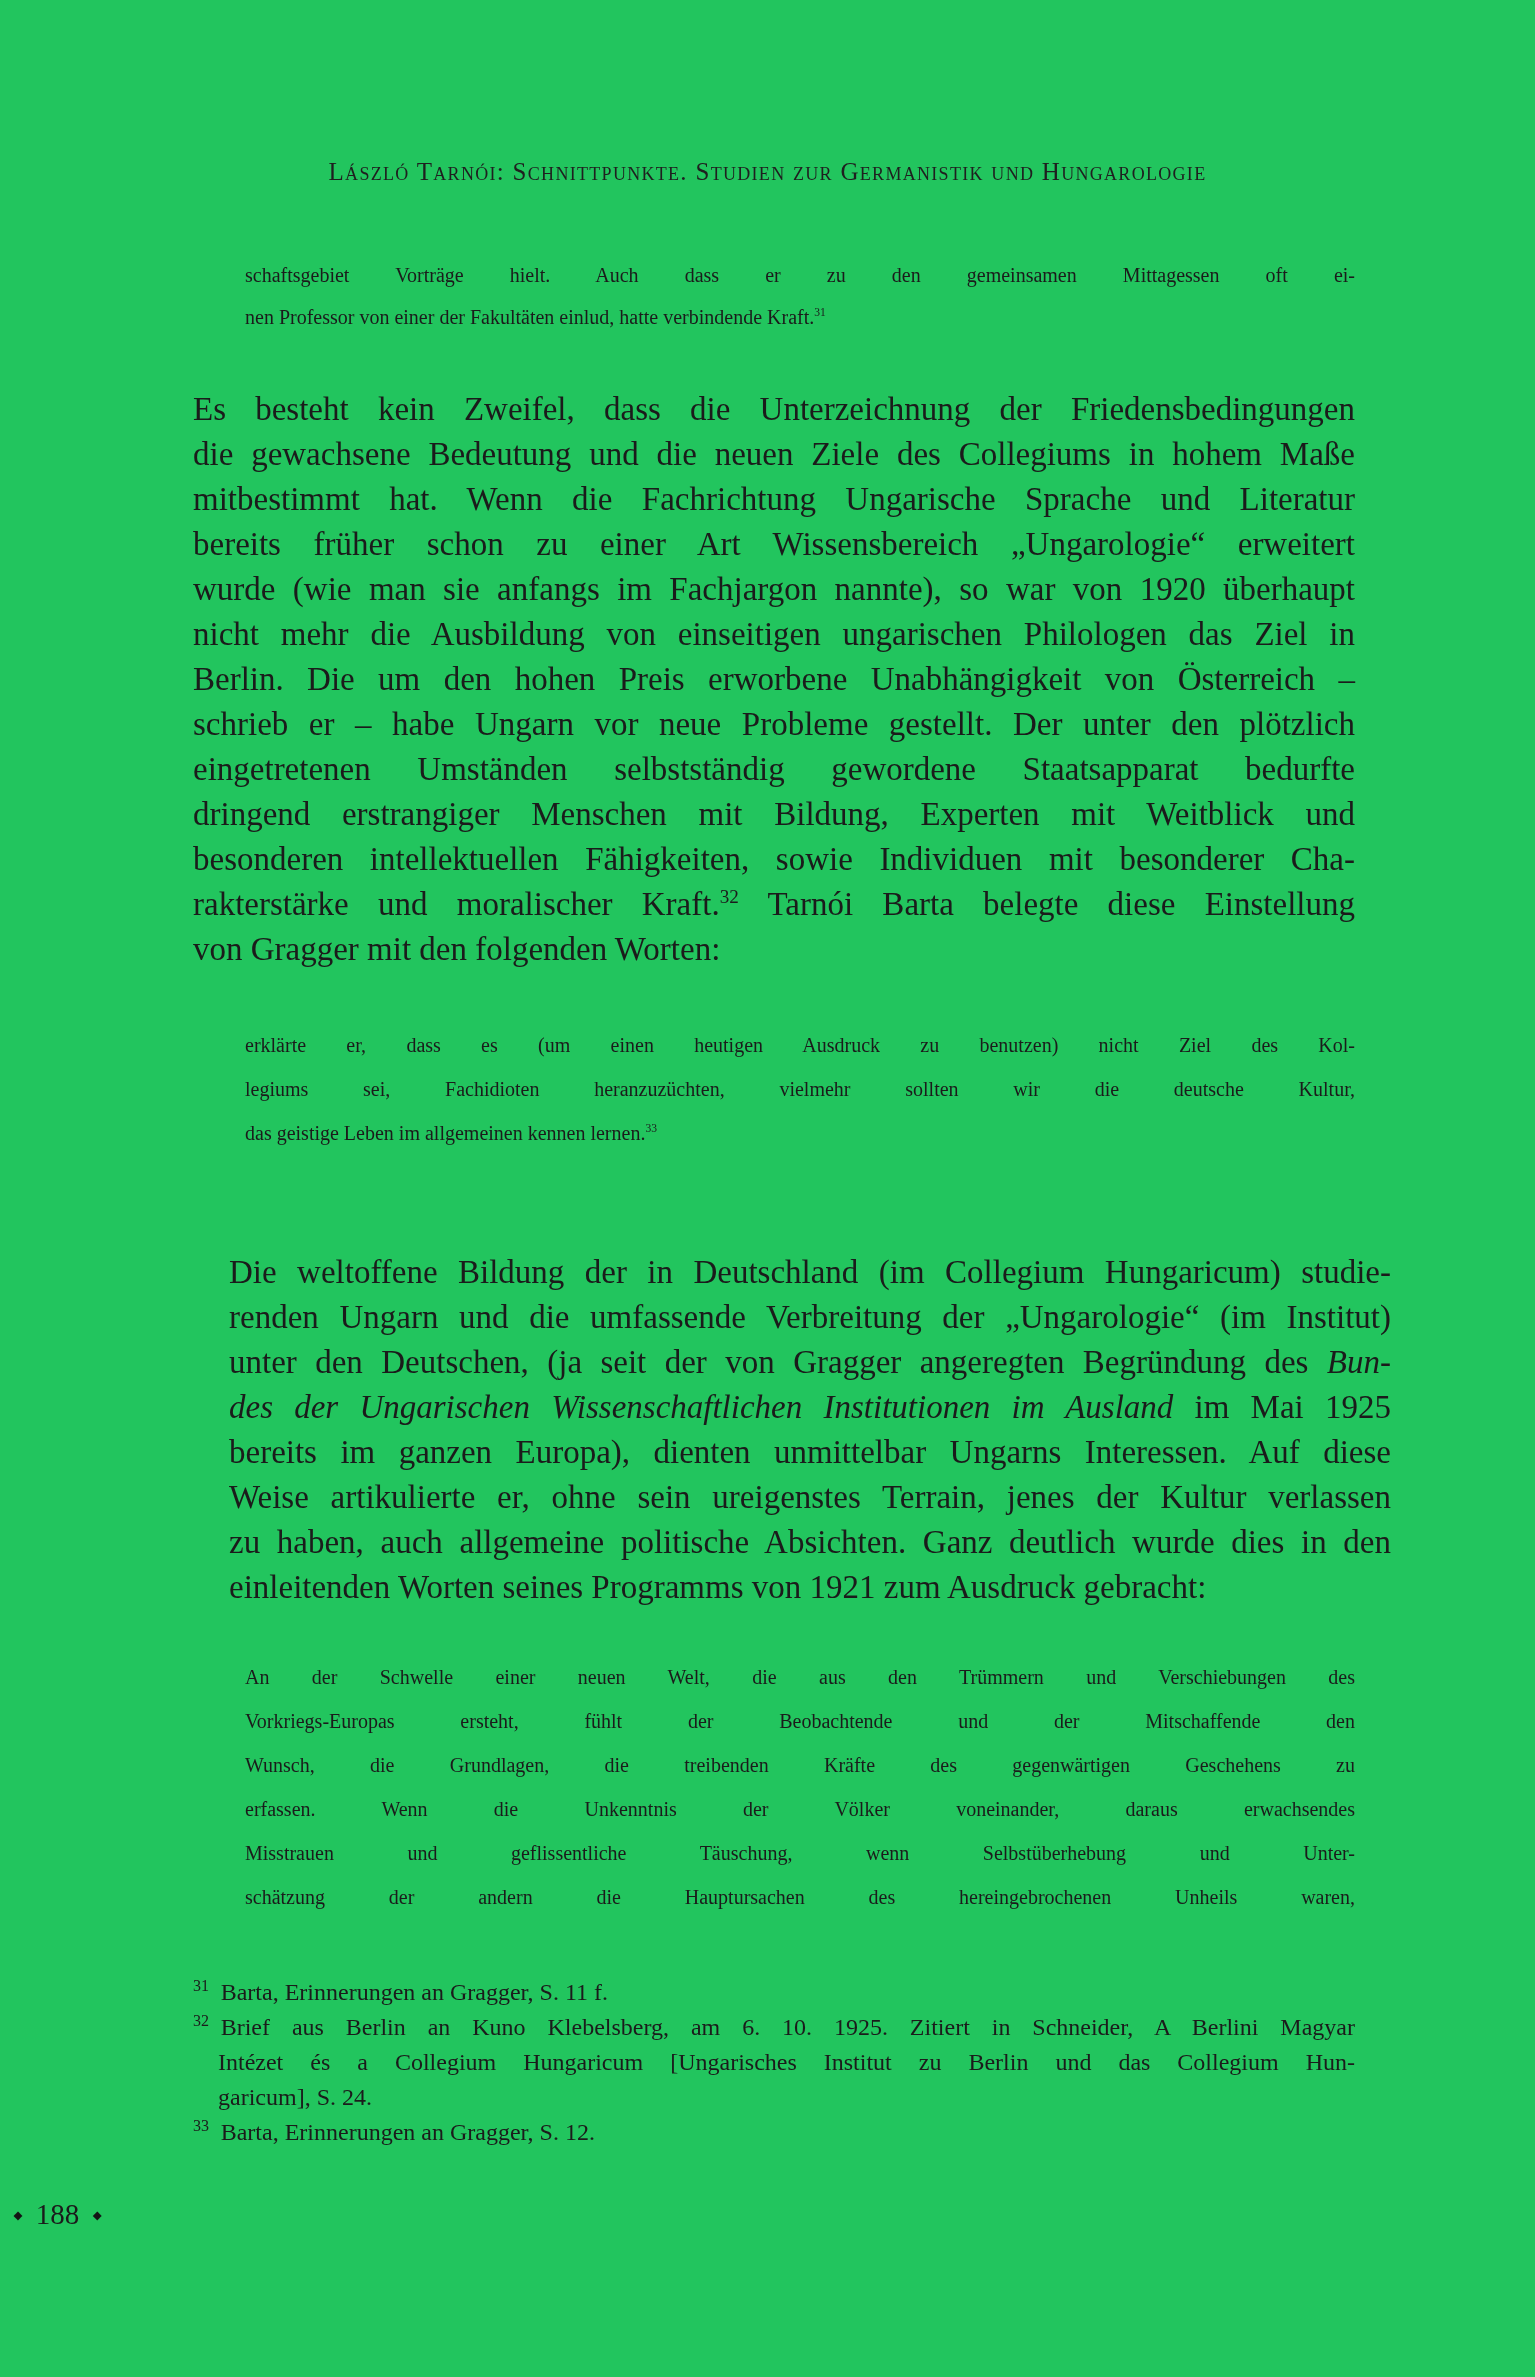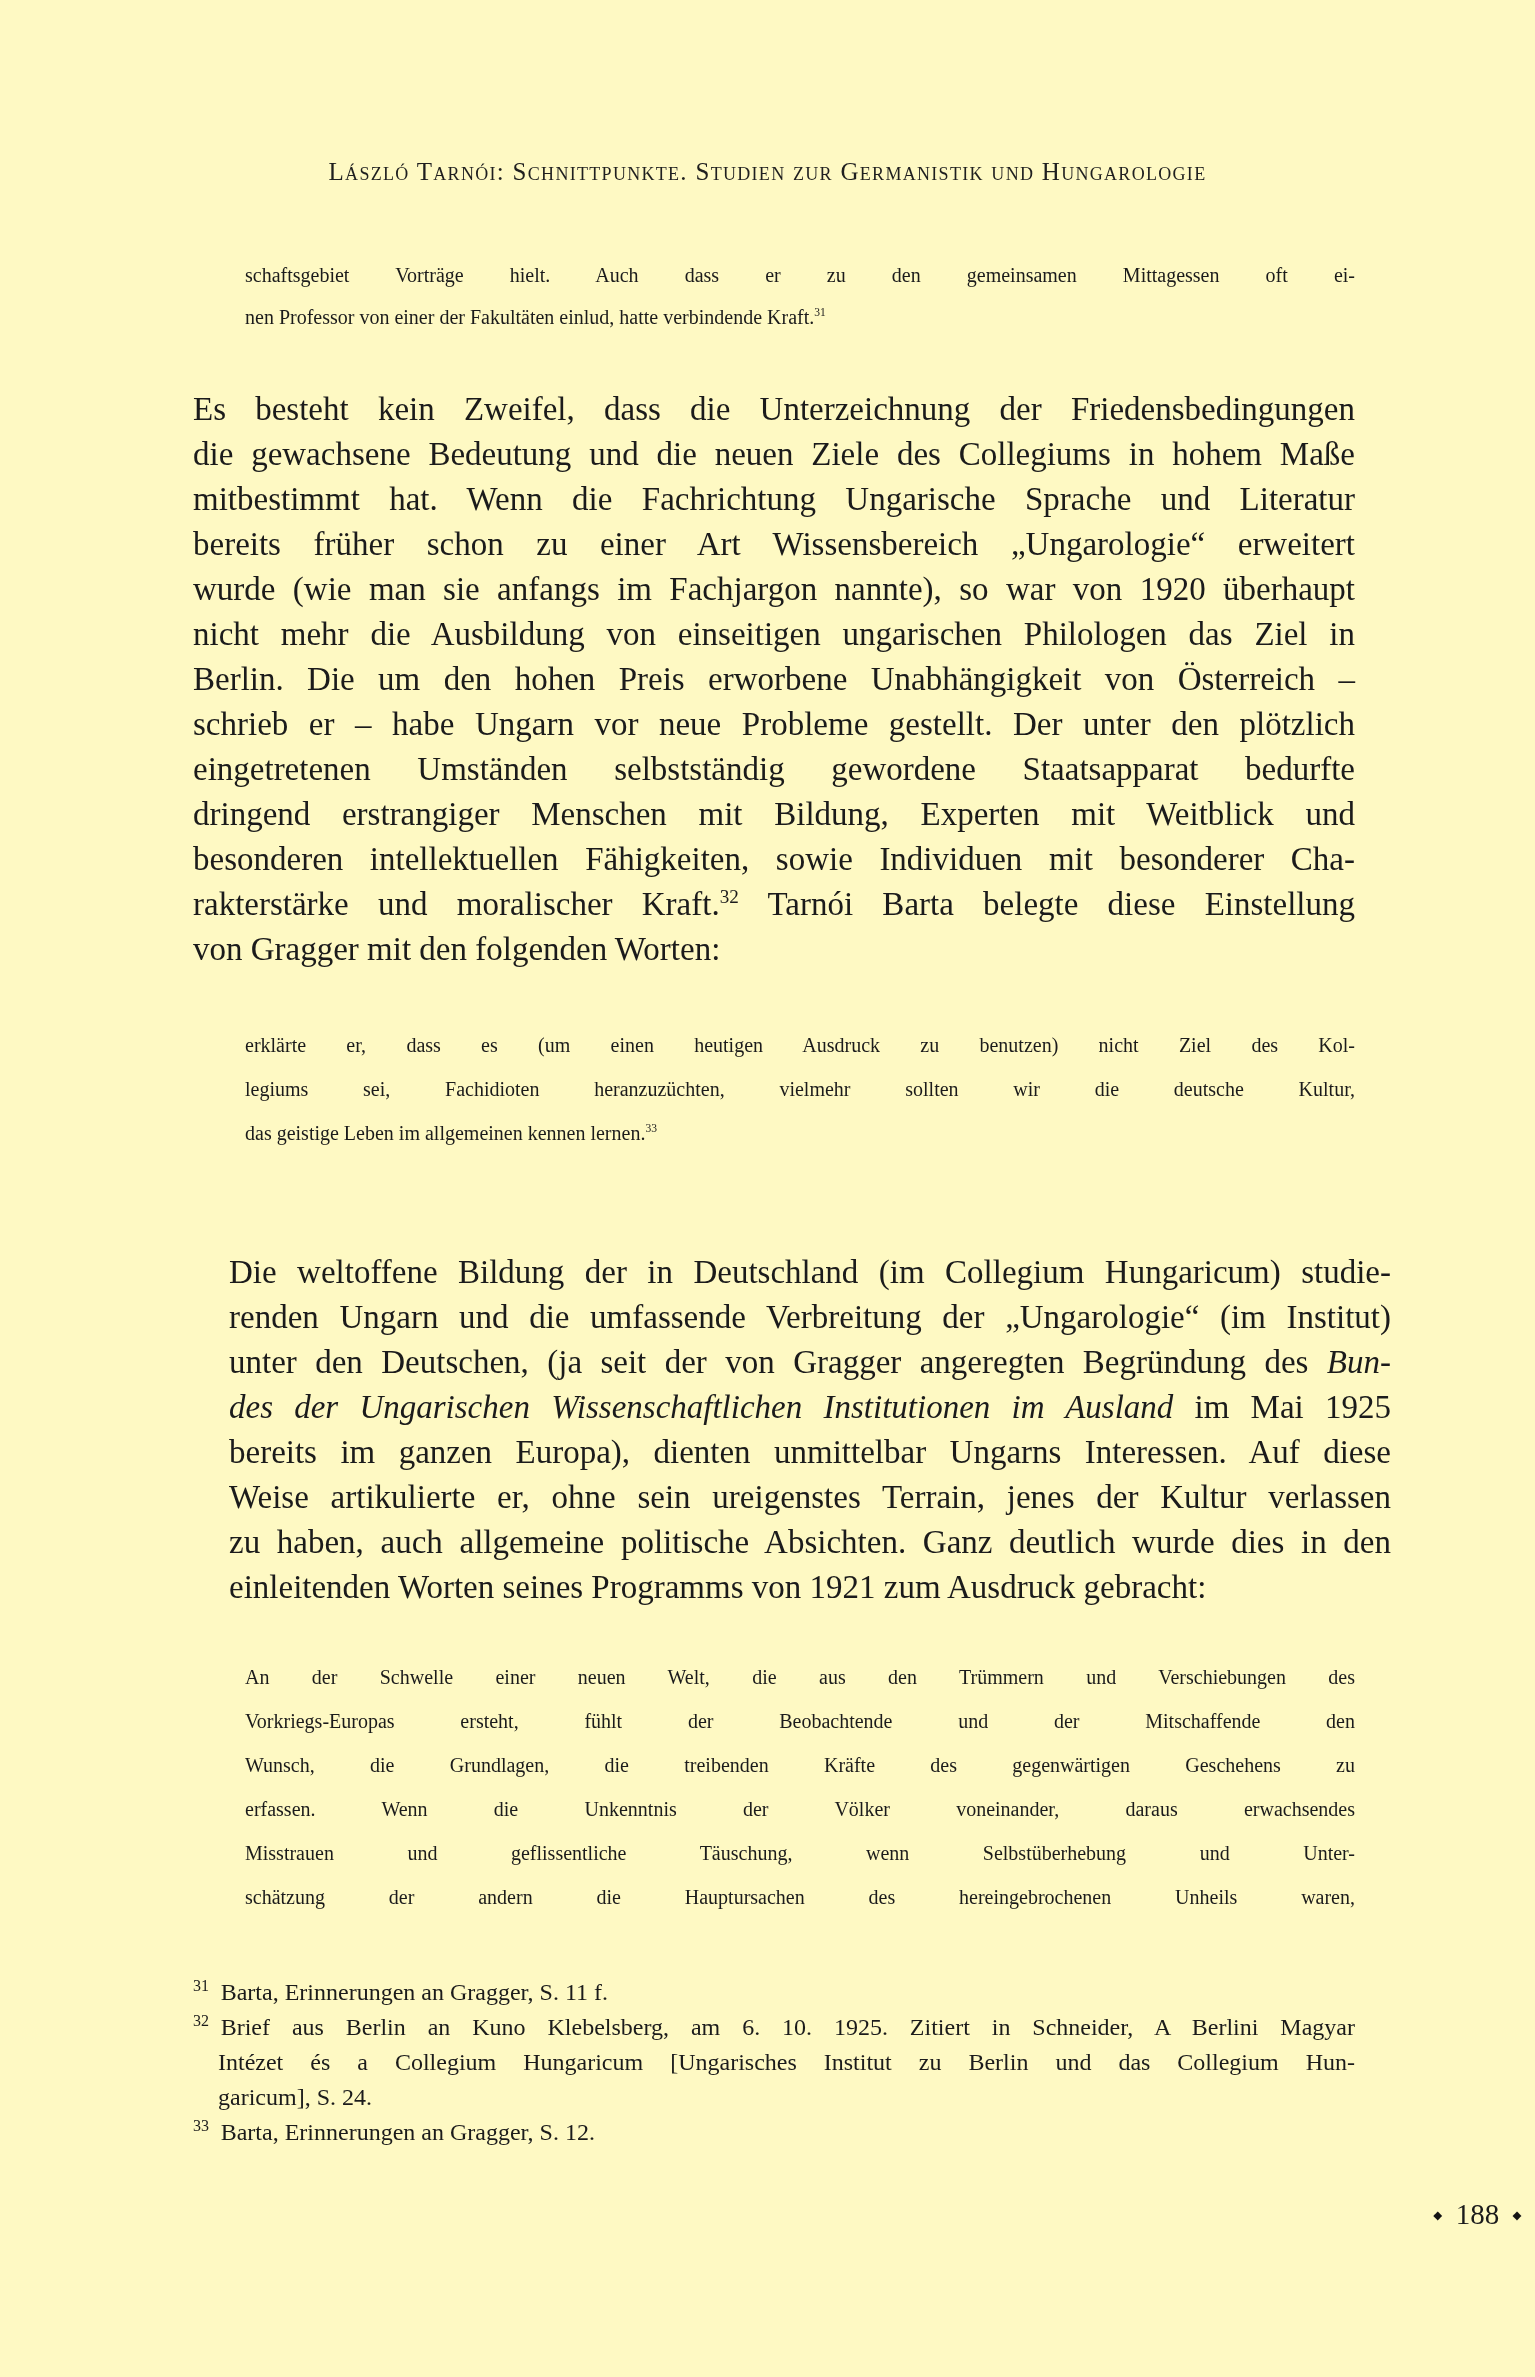--- a/index.html
+++ b/index.html
@@ -1,20 +1,20 @@
 <!DOCTYPE html>
 <html lang="de" style="font-size:13.4px"><head>
 <meta charset="utf-8">
 <style>
   html, body { margin: 0; padding: 0; background: #ffffff; }
   .page {
     position: relative;
     width: 1535px;
     height: 2377px;
-    background: #fef9c3;
+    background: #22c55e;
     font-family: "Liberation Serif", "DejaVu Serif", serif;
     color: #1b1b1b;
     overflow: hidden;
   }
   .running-header {
     position: absolute;
     top: 158px;
     left: 0;
     width: 100%;
     text-align: center;
@@ -50,21 +50,21 @@
     margin-right: 11.7px;
   }
   .fn-cont { padding-left: 25px; }
   em.book-title { font-style: italic; }
 
   .page-number {
     position: absolute;
     top: 2198px;
     left: 0;
     width: 100%;
-    text-align: right;
+    text-align: left;
     font-size: 29px;
     color: #1b1b1b;
   }
   .ornament {
     font-size: 11.7px;
     vertical-align: 5px;
     margin: 0 13.4px;
     color: #141414;
   }
 </style>

